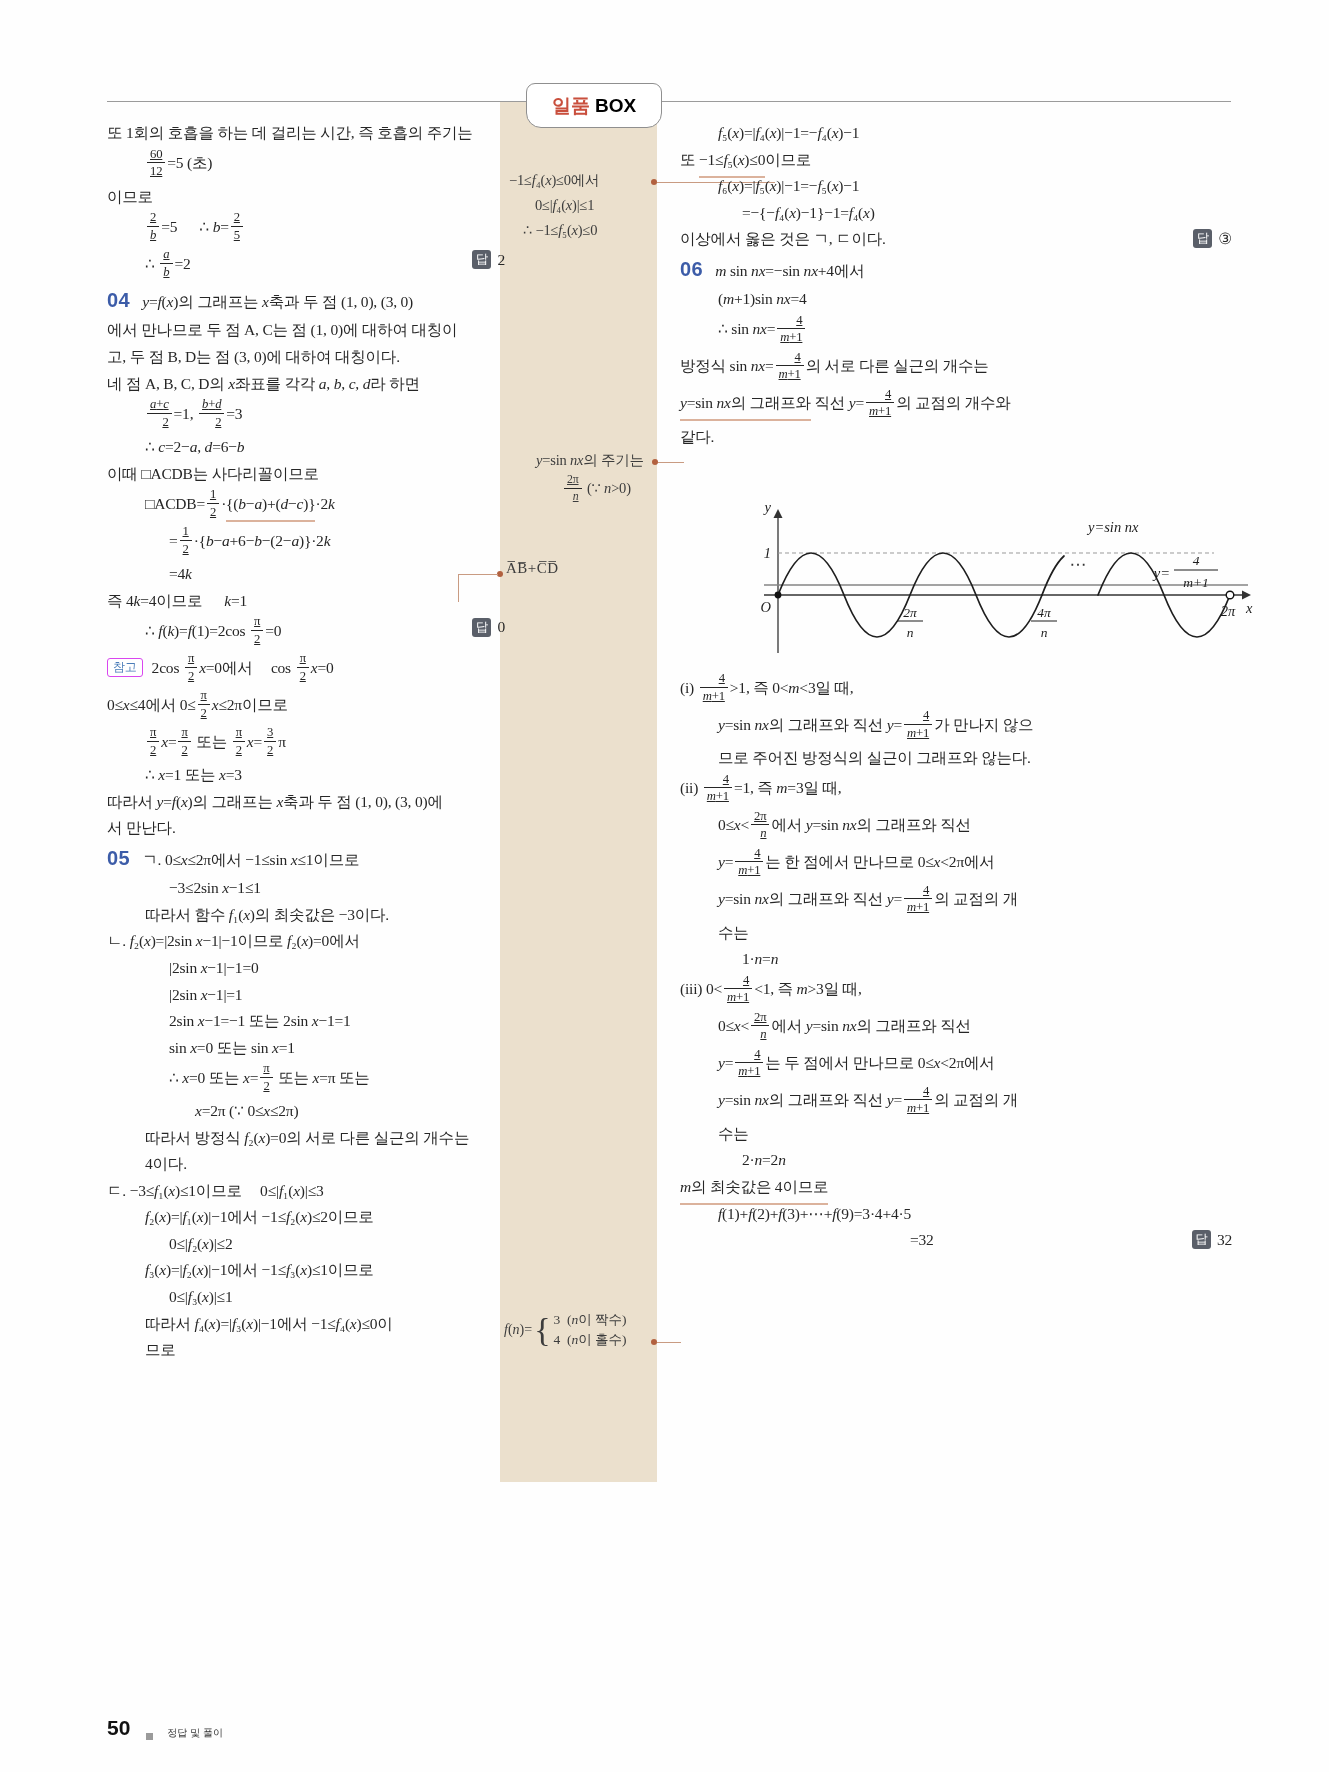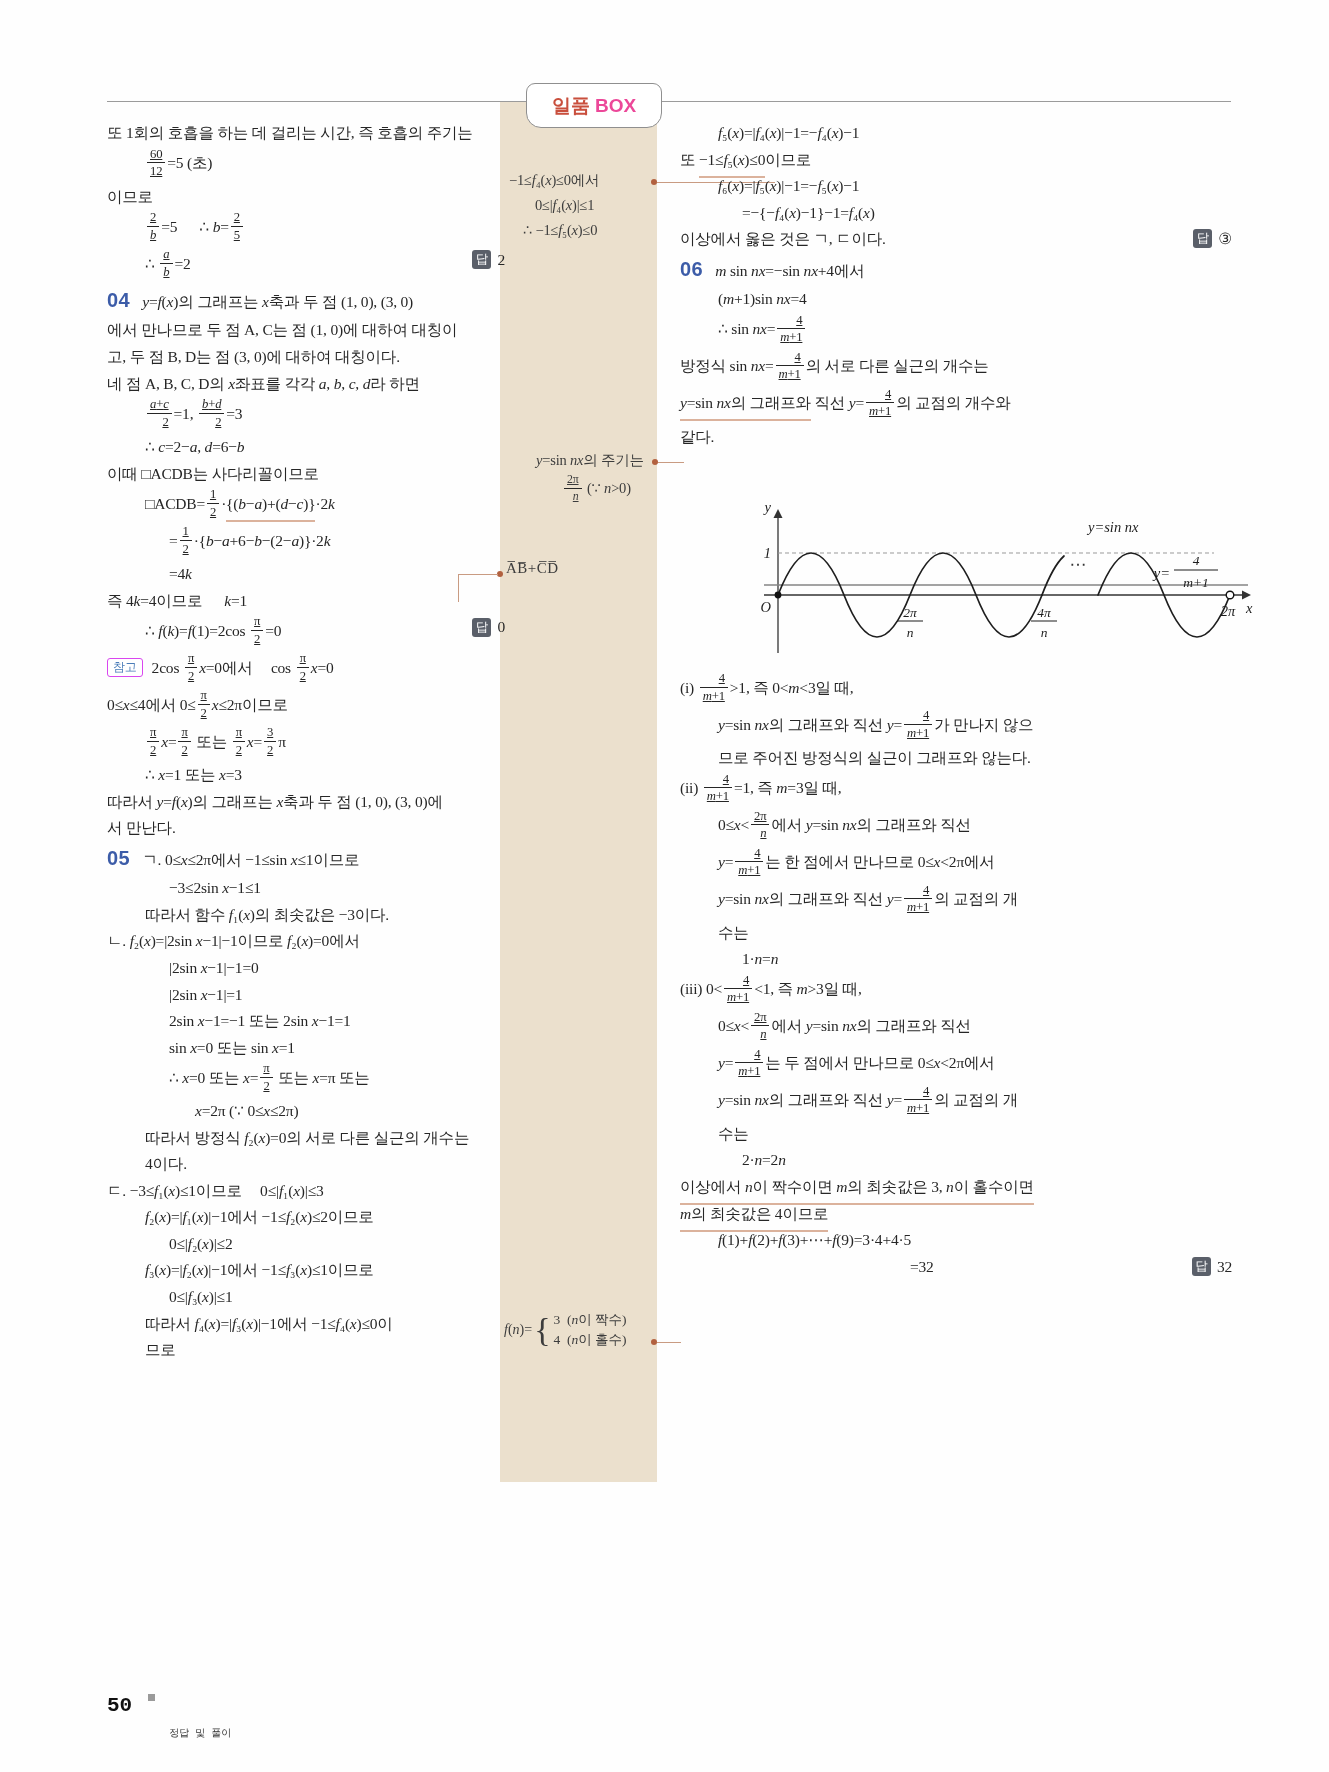--- a/index.html
+++ b/index.html
@@ -5,21 +5,21 @@
   html,body{margin:0;padding:0;background:#e8e8e8;}
   .page{position:relative;width:1329px;height:1772px;background:#fefefe;overflow:hidden;
         font-family:"Liberation Serif","DejaVu Serif",serif;color:#262626;}
   .shade{position:absolute;left:500px;top:102px;width:157px;height:1380px;background:#ebe0cd;z-index:1;}
   .toprule{position:absolute;left:107px;top:101px;width:1124px;height:0;border-top:1.4px solid #9b9b9b;z-index:2;}
   .tab{position:absolute;left:526px;top:83px;width:134px;height:43px;background:#fff;
        border:1.5px solid #8f8f8f;border-radius:9px 9px 15px 15px;display:flex;align-items:center;
        justify-content:center;gap:5px;font-family:"Liberation Sans",sans-serif;font-weight:700;
        font-size:19px;z-index:5;}
   .tab .acc{color:#c94f3d;}
-  .tab .rest{color:#ec4899;}
+  .tab .rest{color:#000000;}
   .col{position:absolute;z-index:4;}
   #left-col{left:107px;top:118px;width:398px;}
   #right-col{left:680px;top:118px;width:552px;}
   .line{white-space:pre;margin:3px 0;line-height:1.52;font-size:15.5px;letter-spacing:-0.2px;}
   .line.pstart{}
   .in1{margin-left:38px;}
   .in2{margin-left:62px;}
   .in3{margin-left:88px;}
   .in4{margin-left:230px;}
   i{font-style:italic;}
@@ -44,22 +44,22 @@
   #note-abcd{font-size:15px;letter-spacing:0.5px;}
   .fn-note{display:flex;align-items:center;font-size:14px;}
   .fn-note .brace{font-size:34px;font-weight:400;line-height:0.9;margin:0 3px 0 2px;}
   .fn-note .cases div{font-size:13.5px;line-height:1.5;white-space:pre;text-align:right;}
   .cline{position:absolute;border-top:1px solid #c99b82;z-index:3;}
   .cvline{position:absolute;border-left:1px solid #c99b82;z-index:3;}
   .cdot{position:absolute;width:6px;height:6px;border-radius:50%;background:#b2613f;z-index:3;}
   .graph-wrap{margin:12px 0 8px 28px;}
   .gt{font-family:"Liberation Serif","DejaVu Serif",serif;font-style:italic;font-size:14.5px;fill:#1d1d1d;}
   .gts{font-size:13.5px;}
-  .footer{position:absolute;left:107px;top:1694px;display:flex;align-items:flex-start;z-index:4;
-          font-family:Liberation Mono, monospace;}
+  .footer{position:absolute;left:107px;top:1694px;display:flex;align-items:flex-end;z-index:4;
+          font-family:Liberation Sans, sans-serif;}
   .footer .pg{font-size:21px;font-weight:700;color:#111;}
   .footer .sq{width:7px;height:7px;background:#9a9a9a;display:inline-block;margin:0 14px 0 16px;}
   .footer .lbl{font-size:10px;color:#333;margin-top:32px;}
 </style>
 </head>
 <body>
 
 <div class="page">
 
   <div class="shade"></div>
@@ -182,21 +182,20 @@
         <div class="line in1"><span class="mtx"><i>y</i>=<span class="fr"><span class="fn">4</span><span class="fd"><i>m</i>+1</span></span>는 한 점에서 만나므로 0≤<i>x</i>&lt;2π에서</span></div>
         <div class="line in1"><span class="mtx"><i>y</i>=sin <i>nx</i>의 그래프와 직선 <i>y</i>=<span class="fr"><span class="fn">4</span><span class="fd"><i>m</i>+1</span></span>의 교점의 개</span></div>
         <div class="line in1"><span class="mtx">수는</span></div>
         <div class="line in2"><span class="mtx">1·<i>n</i>=<i>n</i></span></div>
         <div class="line in0"><span class="mtx">(iii) 0&lt;<span class="fr"><span class="fn">4</span><span class="fd"><i>m</i>+1</span></span>&lt;1, 즉 <i>m</i>&gt;3일 때,</span></div>
         <div class="line in1"><span class="mtx">0≤<i>x</i>&lt;<span class="fr"><span class="fn">2π</span><span class="fd"><i>n</i></span></span>에서 <i>y</i>=sin <i>nx</i>의 그래프와 직선</span></div>
         <div class="line in1"><span class="mtx"><i>y</i>=<span class="fr"><span class="fn">4</span><span class="fd"><i>m</i>+1</span></span>는 두 점에서 만나므로 0≤<i>x</i>&lt;2π에서</span></div>
         <div class="line in1"><span class="mtx"><i>y</i>=sin <i>nx</i>의 그래프와 직선 <i>y</i>=<span class="fr"><span class="fn">4</span><span class="fd"><i>m</i>+1</span></span>의 교점의 개</span></div>
         <div class="line in1"><span class="mtx">수는</span></div>
         <div class="line in2"><span class="mtx">2·<i>n</i>=2<i>n</i></span></div>
-        <div class="line in0"><span class="mtx"><span class="ru">이상에서 <i>n</i>이 짝수이면 <i>m</i>의 최솟값은 3, <i>n</i>이 홀수이면</span></span></div>
         <div class="line in0"><span class="mtx"><span class="ru"><i>m</i>의 최솟값은 4이므로</span></span></div>
         <div class="line in1"><span class="mtx"><i>f</i>(1)+<i>f</i>(2)+<i>f</i>(3)+⋯+<i>f</i>(9)=3·4+4·5</span></div>
         <div class="line in4"><span class="ans"><span class="abadge">답</span>32</span><span class="mtx">=32</span></div>
       </div>
   </div>
 
   <div class="note" style="left:509px;top:167px;width:150px;">
       <div class="line in0"><span class="mtx">−1≤<i>f</i>₄(<i>x</i>)≤0에서</span></div>
       <div class="line in1"><span class="mtx">0≤|<i>f</i>₄(<i>x</i>)|≤1</span></div>
       <div class="line in2"><span class="mtx">∴ −1≤<i>f</i>₅(<i>x</i>)≤0</span></div>

